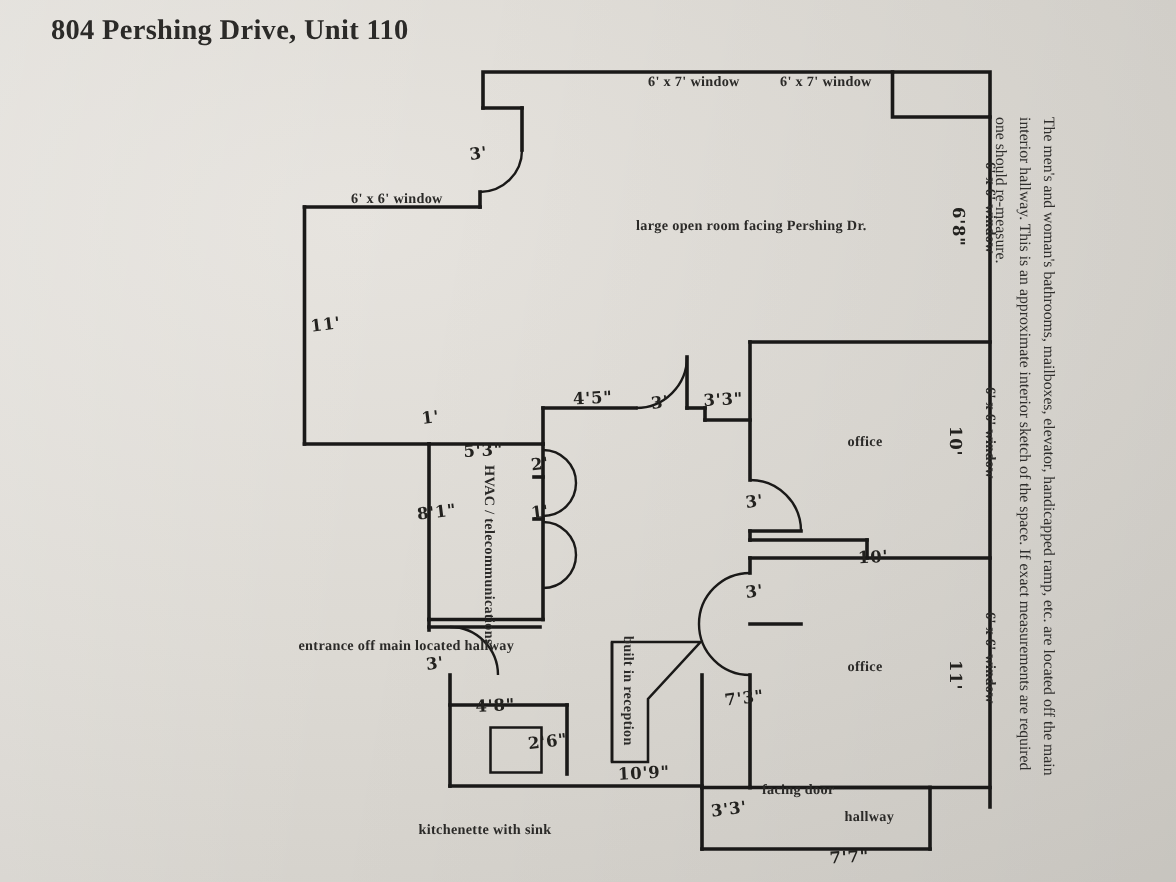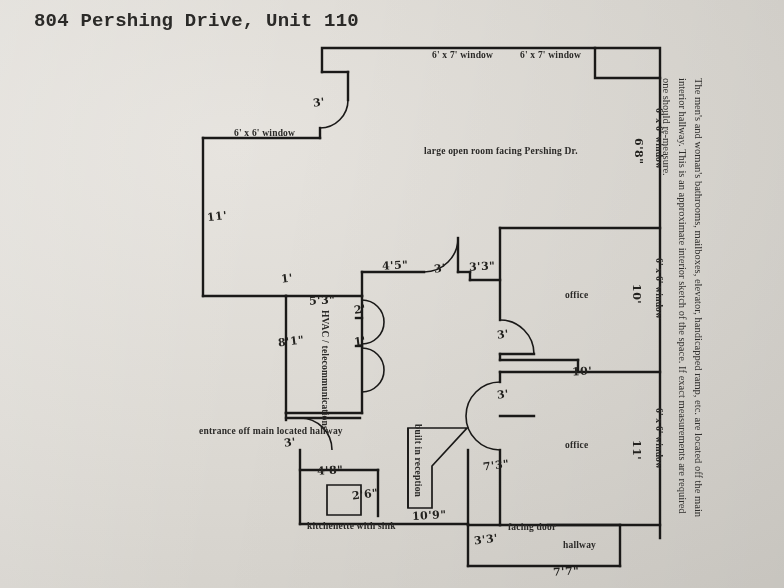--- a/index.html
+++ b/index.html
@@ -23,21 +23,21 @@
   #stage{position:absolute;inset:0;}
 
   
   .print{
     position:absolute;
     font-family:"Liberation Serif", serif;
     color:#2b2a28;
     white-space:nowrap;
     letter-spacing:.2px;
   }
-  #doc-title{ left:34px; top:10px; font-size:19px; font-weight:700;font-family:Liberation Mono, monospace; }
+  #doc-title{ left:34px; top:10px; font-size:19px; font-weight:700; }
   #street-title{ left:376px; top:10px; font-size:18px; font-weight:700; }
 
   .lbl{ font-size:9.5px; font-weight:700; }
   .lbl-room{ font-size:9.5px; font-weight:700; }
 
   
   .rot-cw{ transform:rotate(90deg); transform-origin:left top; }
 
   #side-note{
     position:absolute;
@@ -167,21 +167,21 @@
   <div class="print lbl" style="left:520px;top:50px;">6' x 7' window</div>
   <div class="print lbl" style="left:234px;top:128px;">6' x 6' window</div>
 
   <div class="print lbl-room" style="left:424px;top:146px;text-align:right;">large open room facing Pershing Dr.</div>
 
   <div class="print lbl-room" style="left:565px;top:290px;">office</div>
   <div class="print lbl-room" style="left:565px;top:440px;">office</div>
   <div class="print lbl-room" style="left:563px;top:540px;">hallway</div>
   <div class="print lbl-room" style="left:508px;top:522px;">facing door</div>
 
-  <div class="print lbl-room" style="left:279px;top:521px;margin-left:28px;">kitchenette with sink</div>
+  <div class="print lbl-room" style="left:279px;top:549px;">kitchenette with sink</div>
   <div class="print lbl" style="left:199px;top:426px;">entrance off main located hallway</div>
 
   <div class="print lbl-room rot-cw" style="left:423px;top:424px;">built in reception</div>
   <div class="print lbl-room rot-cw" style="left:330px;top:310px;">HVAC / telecommunications</div>
 
   <div class="print lbl rot-cw" style="left:664px;top:108px;">6' x 6' window</div>
   <div class="print lbl rot-cw" style="left:664px;top:258px;">6' x 6' window</div>
   <div class="print lbl rot-cw" style="left:664px;top:408px;">6' x 6' window</div>
 
   <div id="side-note">The men's and woman's bathrooms, mailboxes, elevator, handicapped ramp, etc. are located off the main interior hallway.  This is an approximate interior sketch of the space.  If exact measurements are required one should re-measure.</div>

